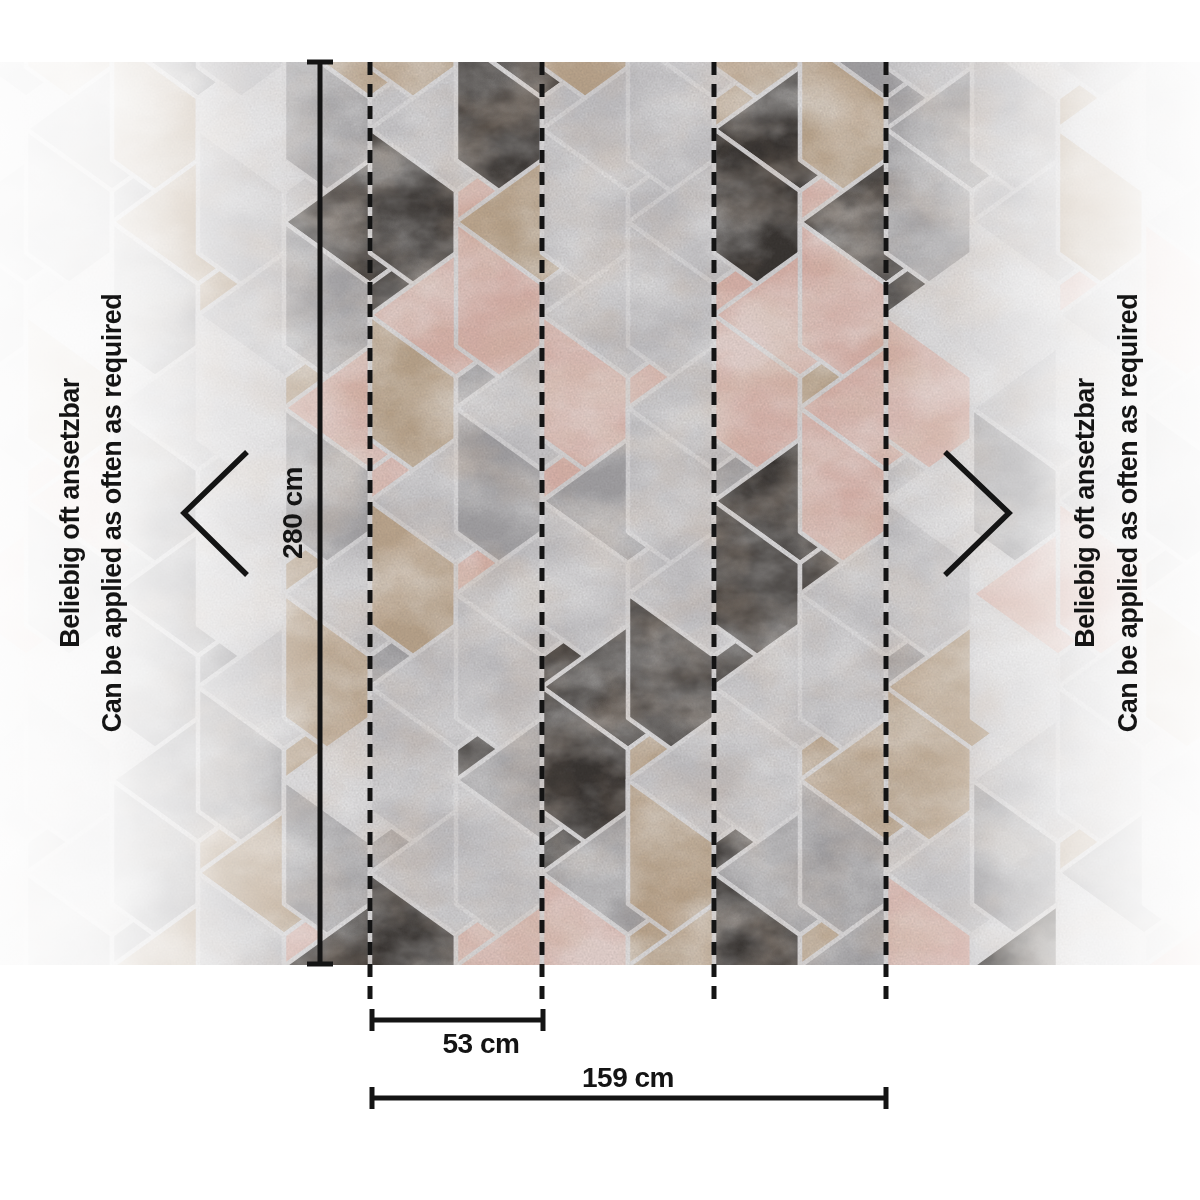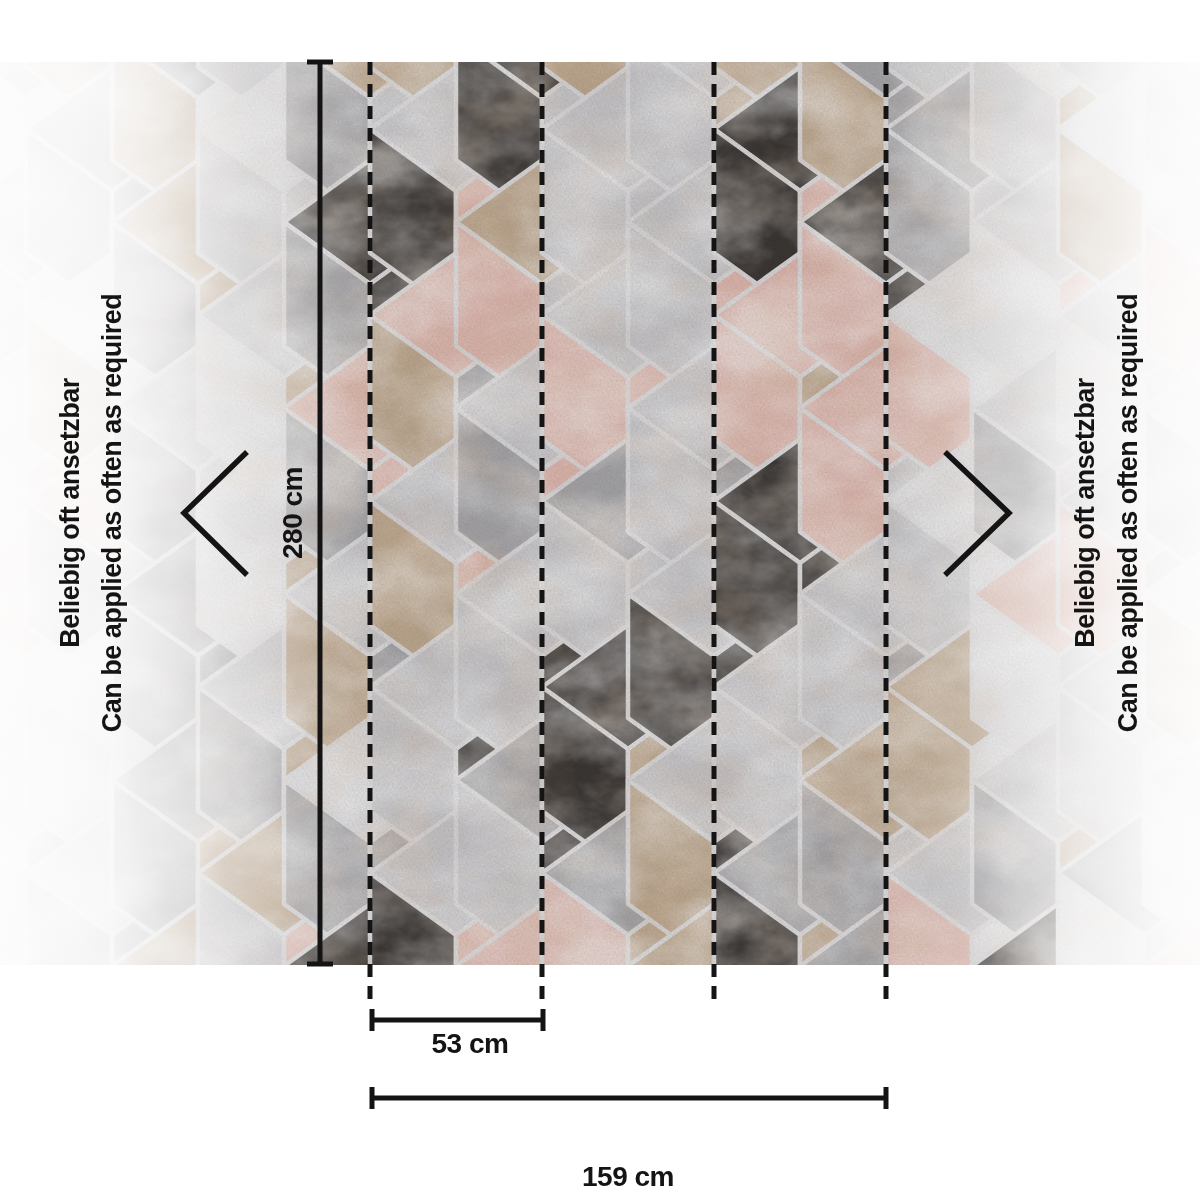--- a/index.html
+++ b/index.html
@@ -8,22 +8,22 @@
     font-family:"Liberation Sans","DejaVu Sans",sans-serif;
   }
   .canvas svg{position:absolute;left:0;top:0;}
   .label{
     position:absolute;font-weight:700;color:#141414;white-space:nowrap;
     font-size:28px;letter-spacing:-0.5px;line-height:1;
     transform:translate(-50%,-50%);
   }
   .label.rot{transform:translate(-50%,-50%) rotate(-90deg);}
   #lbl-height{left:293px;top:513px;}
-  #lbl-repeat{left:470px;top:1044px;}
-  #lbl-width{left:628px;top:1177px;}
+  #lbl-repeat{left:481px;top:1044px;}
+  #lbl-width{left:628px;top:1078px;}
   .note{font-size:27px;}
   #note-de-left{left:70px;top:513px;}
   #note-en-left{left:112px;top:513px;}
   #note-de-right{left:1085px;top:513px;}
   #note-en-right{left:1128px;top:513px;}
 </style>
 </head>
 <body>
 
 <div class="canvas">

